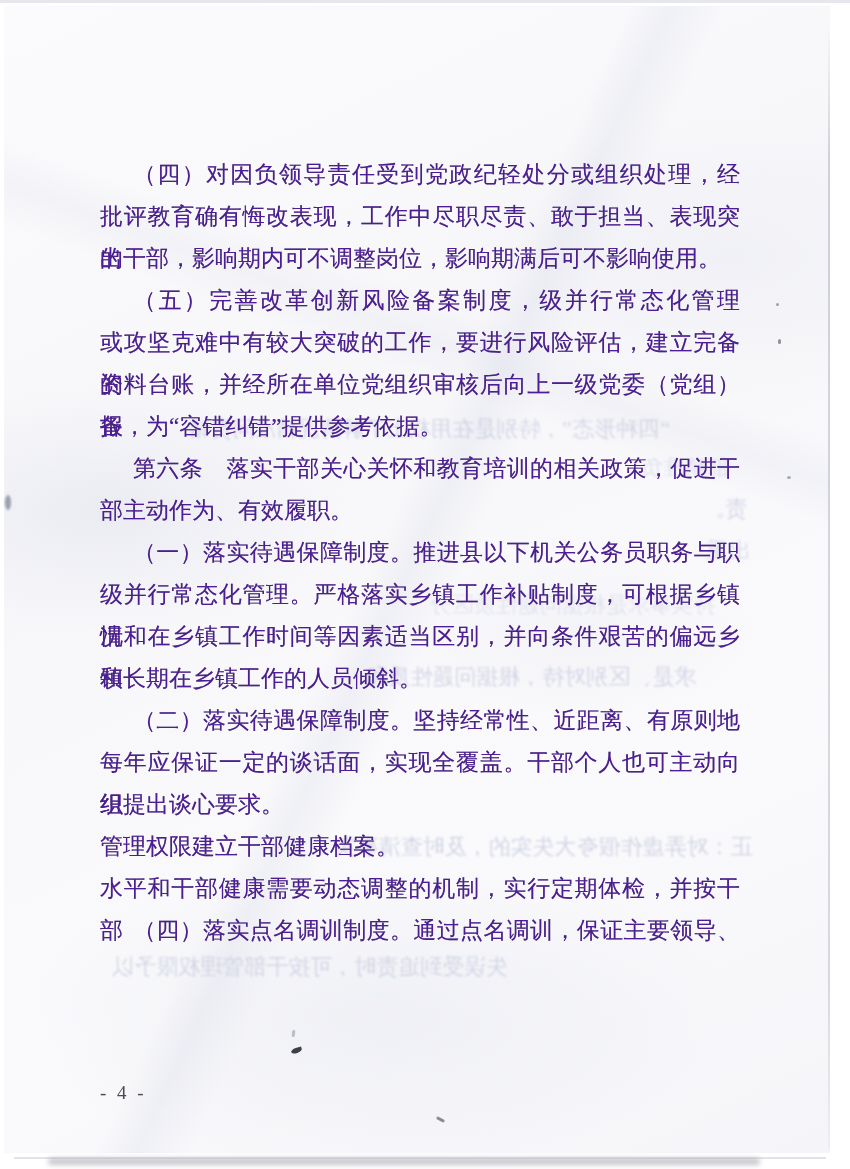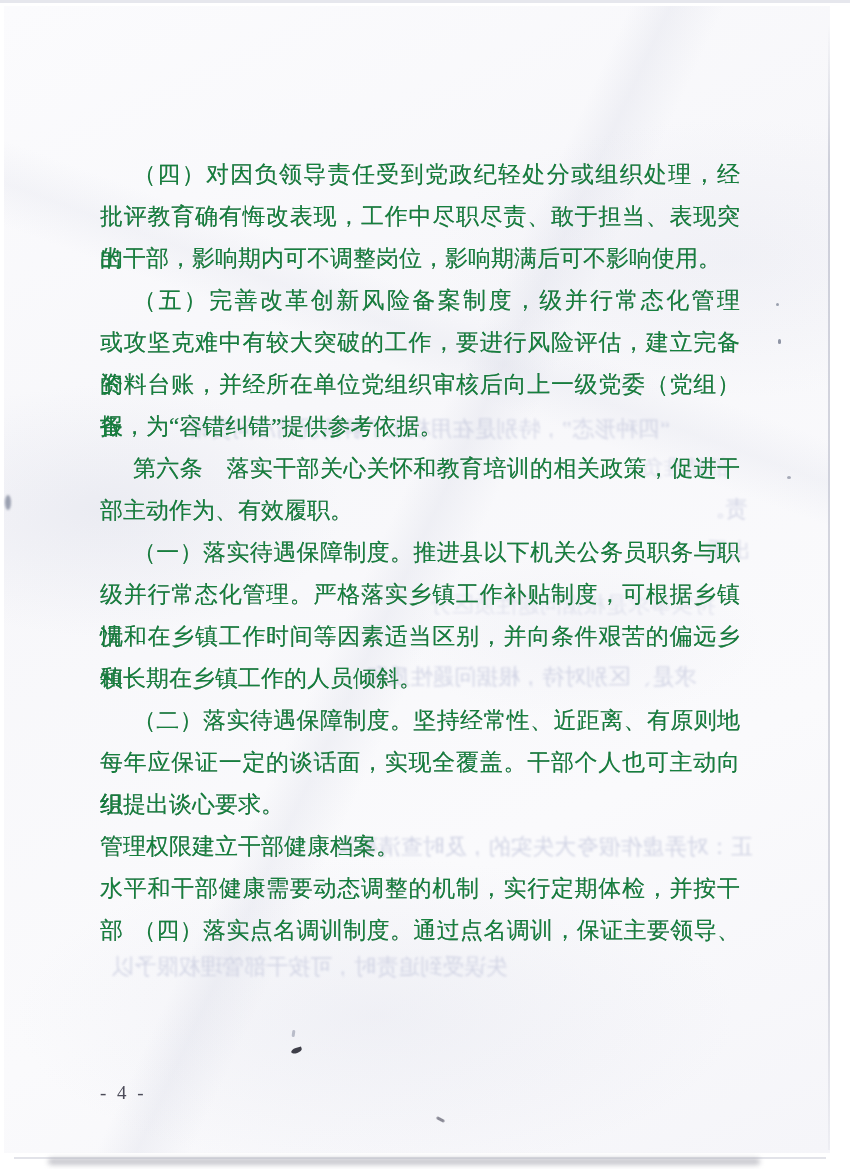--- a/index.html
+++ b/index.html
@@ -36,21 +36,21 @@
     position:absolute;left:0;top:0;width:850px;height:3px;
     background:rgba(205,207,220,.5);
   }
   .scanner-shadow{
     position:absolute;left:48px;top:1158px;width:712px;height:7px;
     background:#9b9ba6;opacity:.55;filter:blur(2.5px);border-radius:4px;
   }
   
   .doc-body{
     position:absolute;left:100px;top:154px;width:640px;
-    color:#15803d;
+    color:#4c1d95;
   }
   .line{
     height:42px;line-height:42px;font-size:23px;
     white-space:nowrap;
     text-align:justify;text-justify:inter-character;
     text-shadow:0 0 .6px rgba(56,56,68,.55);
   }
   .line.just{white-space:normal;text-align-last:justify;}
   .line.indent{padding-left:33px;}
   

